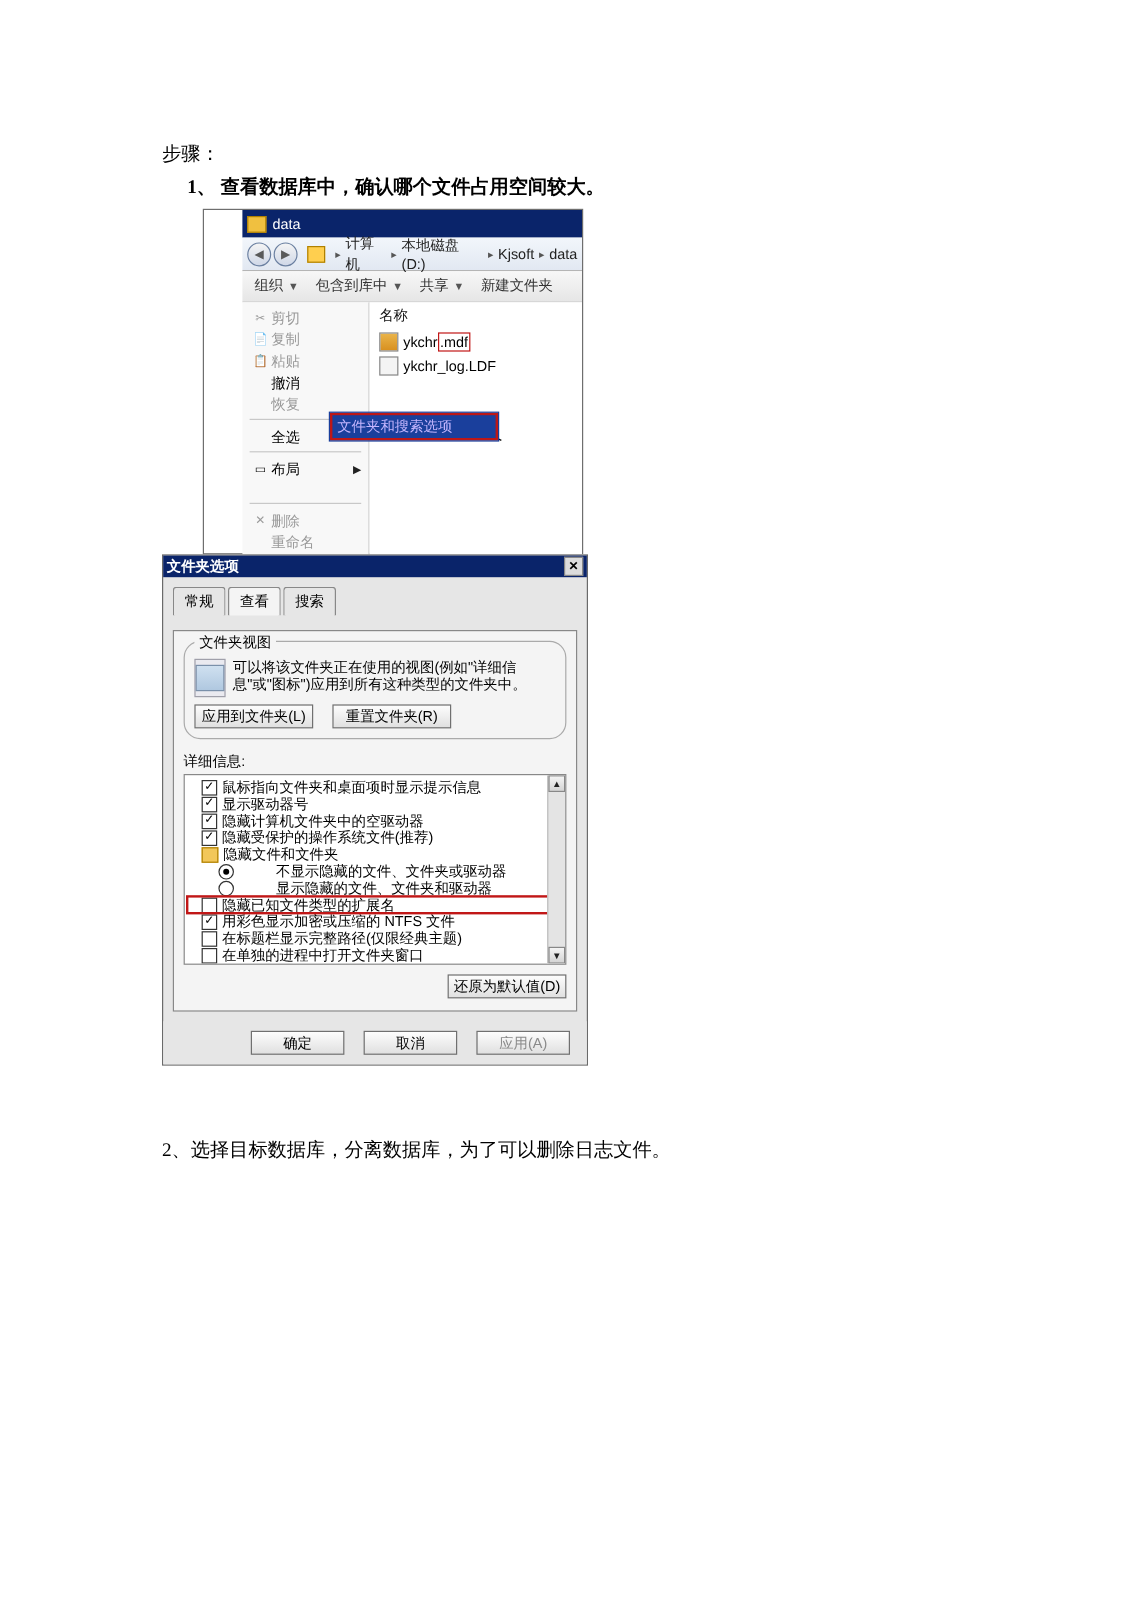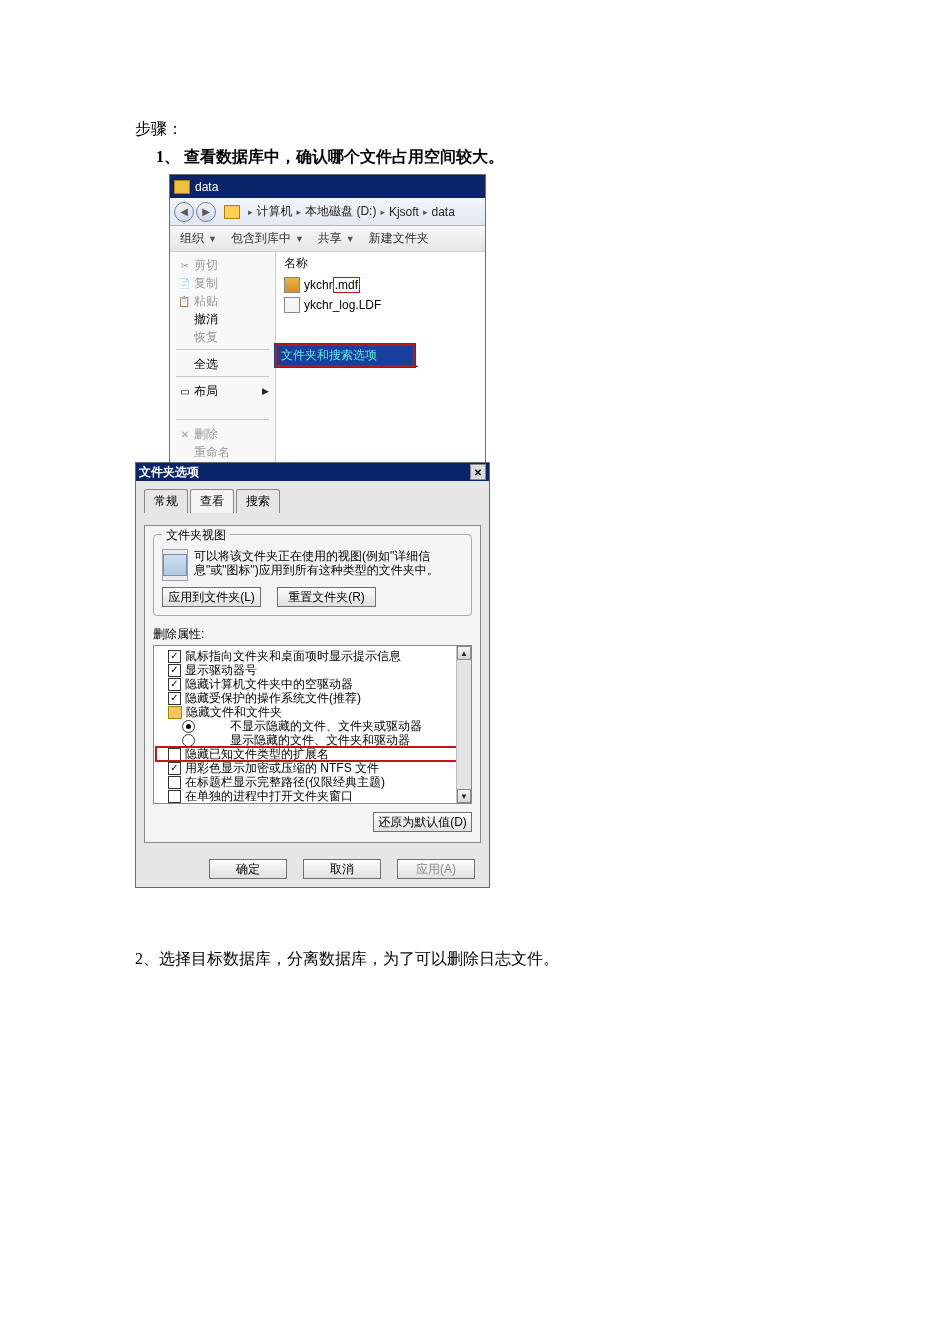--- a/index.html
+++ b/index.html
@@ -30,20 +30,21 @@
   .explorer {
     position: relative;
     width: 317px;
     height: 288px;
     margin-left: 169px;
     border: 1px solid #6e6e6e;
     background: #fff;
     font-family: "SimSun", sans-serif;
     font-size: 12px;
     box-sizing: border-box;
+    padding-left: 32px;
   }
   .explorer-title {
     height: 23px;
     background: #0a246a;
     color: #fff;
     display: flex;
     align-items: center;
     padding-left: 4px;
   }
   .folder-icon {
@@ -126,21 +127,21 @@
   .menu-sep { height: 2px; border-top: 1px solid #c8c8c8; margin: 3px 6px; }
   .menu-line.arrow::after {
     content: "▶"; position:absolute; right:6px; font-size:9px; color:#222;
   }
   .submenu-box {
     position: absolute;
     left: 105px;
     top: 169px;
     width: 128px;
     background: #1a3f9c;
-    color: #5eead4;
+    color: #c4b5fd;
     border: 2px solid #bc1717;
     outline: 1px solid #1a3f9c;
     padding: 1px 4px;
     font-size: 12px;
     z-index: 5;
   }
   .cursor-arrow {
     position:absolute;
     left: 238px;
     top: 182px;
@@ -230,21 +231,21 @@
     z-index:2;
   }
   .fo-panel {
     margin: 0 8px 8px;
     border: 1px solid #888;
     background: #f4f4f4;
     padding: 8px 8px 10px;
   }
   .fv-group {
     border: 1px solid #aaa;
-    border-radius: 4px;
+    border-radius: 14px;
     padding: 14px 8px 8px;
     position: relative;
     margin-bottom: 10px;
   }
   .fv-legend {
     position:absolute; top:-8px; left:8px;
     background:#f4f4f4; padding:0 4px; font-size:12px;
   }
   .fv-row { display:flex; align-items:flex-start; }
   .fv-icon {
@@ -462,21 +463,21 @@
               <div class="fv-icon-inner"></div>
             </div>
           <div class="fv-text">可以将该文件夹正在使用的视图(例如"详细信息"或"图标")应用到所有这种类型的文件夹中。</div>
         </div>
         <div class="fv-buttons">
           <div class="win-button">应用到文件夹(L)</div>
           <div class="win-button">重置文件夹(R)</div>
         </div>
       </div>
 
-      <div class="adv-label">删除属性:</div>
+      <div class="adv-label">详细信息:</div>
       <div class="adv-list">
         <div class="adv-item">
             <span class="cb">✓</span>
             <span>鼠标指向文件夹和桌面项时显示提示信息</span>
           </div>
         <div class="adv-item">
             <span class="cb">✓</span>
             <span>显示驱动器号</span>
           </div>
         <div class="adv-item">

